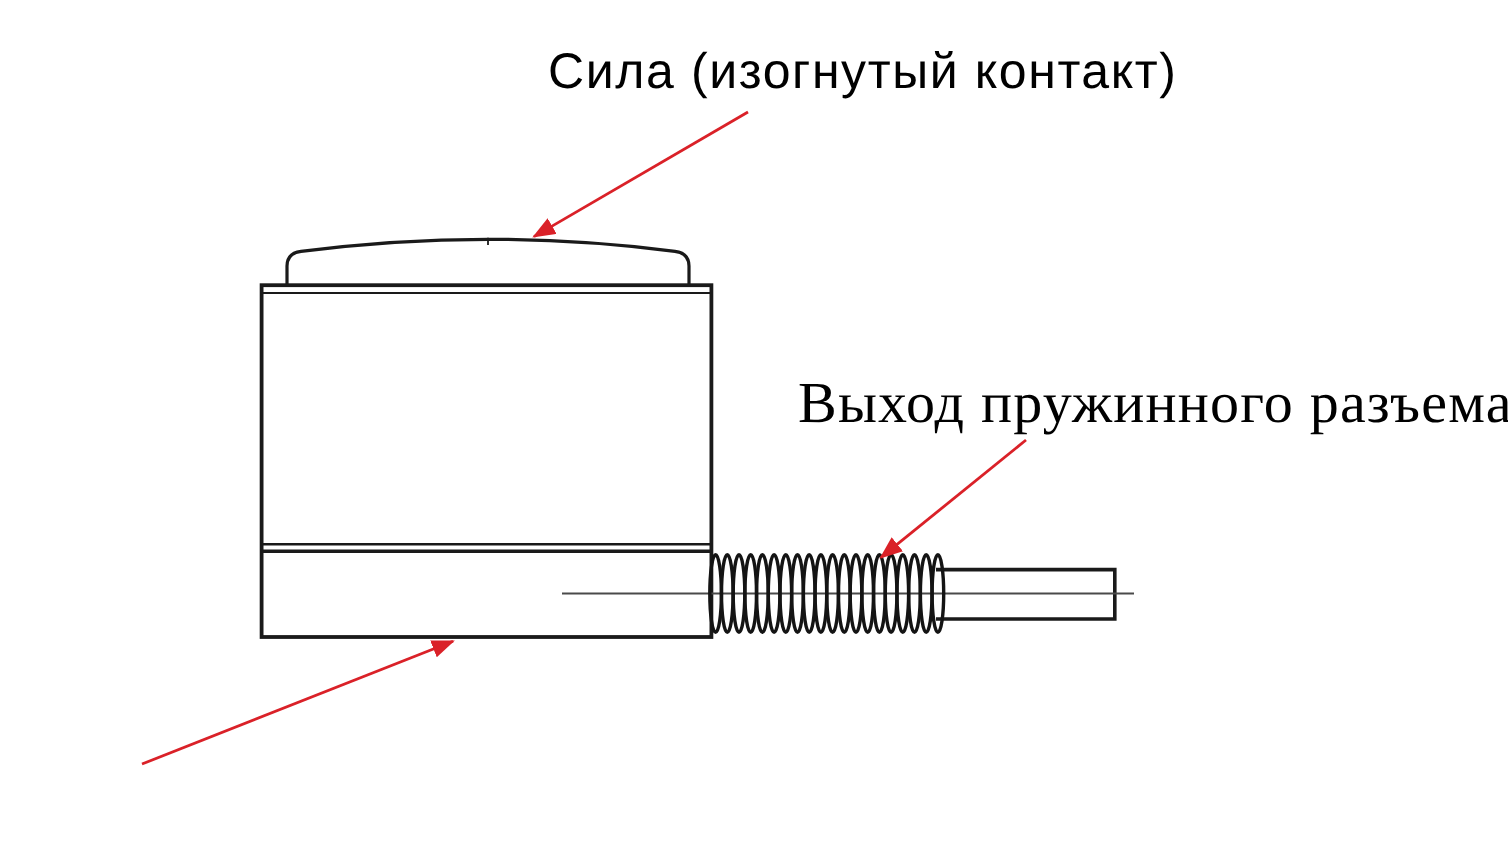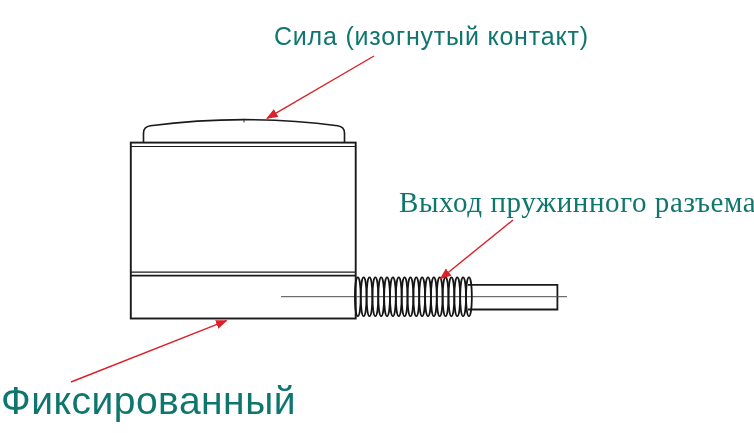--- a/index.html
+++ b/index.html
@@ -15,21 +15,21 @@
     overflow: hidden;
     font-family: "Liberation Sans", sans-serif;
   }
   #drawing {
     position: absolute;
     left: 0;
     top: 0;
   }
   .diagram-label {
     position: absolute;
-    color: #0f766e;
+    color: #000000;
     white-space: nowrap;
     line-height: 1.15;
     text-align: right;
   }
   #label-force {
     left: 274px;
     top: 22px;
     font-size: 25px;
     letter-spacing: 0.8px;
     font-family: "Liberation Sans", "DejaVu Sans", sans-serif;
@@ -103,14 +103,13 @@
       <line x1="374" y1="56" x2="267" y2="118.3" marker-end="url(#arrowhead)"></line>
       <line x1="513" y1="220" x2="440.5" y2="278.7" marker-end="url(#arrowhead)"></line>
       <line x1="71" y1="382" x2="226.5" y2="320.6" marker-end="url(#arrowhead)"></line>
     </g>
   </svg>
 
   <div id="label-force" class="diagram-label">Сила (изогнутый контакт)</div>
 
   <div id="label-output" class="diagram-label">Выход пружинного разъема</div>
 
-  <div id="label-fixed" class="diagram-label">Фиксированный</div>
 </div>
 
 </body></html>

